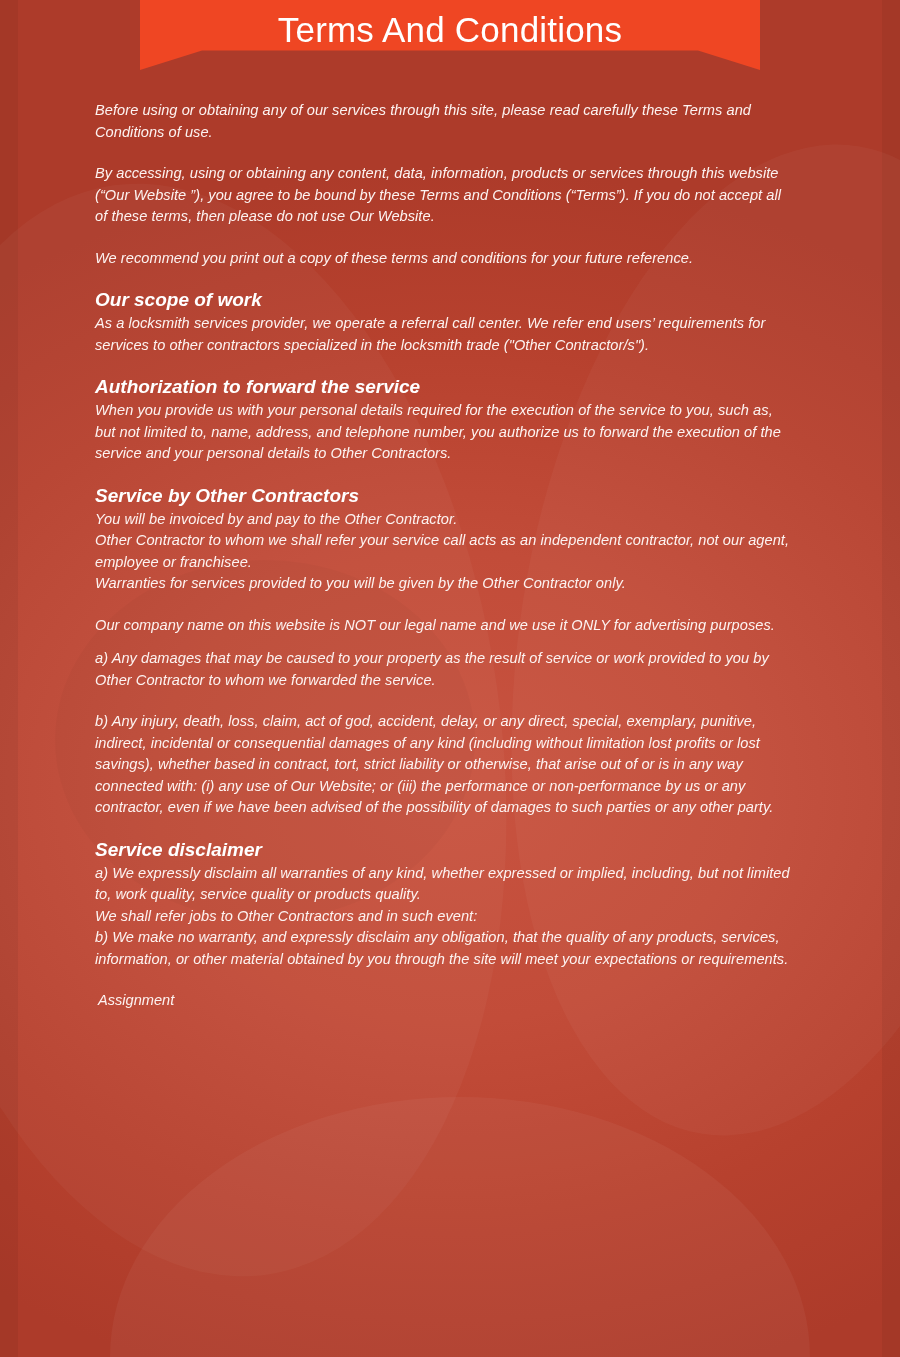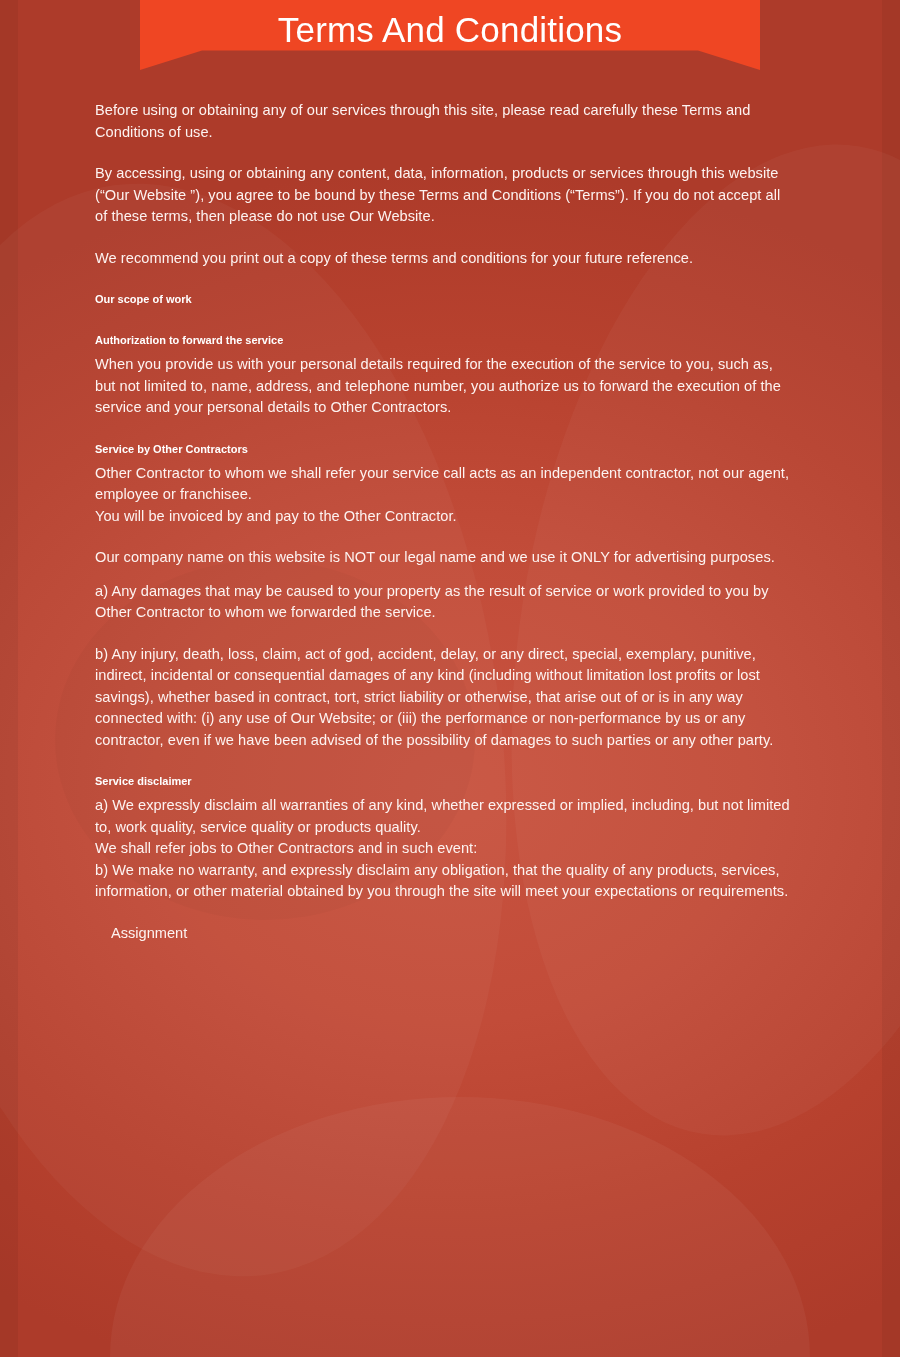--- a/index.html
+++ b/index.html
@@ -95,43 +95,44 @@
   }
 
   
   .content {
     position: absolute;
     left: 95px;
     right: 105px;
     top: 100px;
     z-index: 2;
     color: #ffffff;
+    font-style: italic;
   }
   .para {
     font-size: 14.6px;
     line-height: 21.5px;
     margin: 0 0 20px 0;
     color: #fdf3f1;
     letter-spacing: 0.05px;
   }
   .para.tight {
     margin-bottom: 12px;
   }
   .heading {
-    font-size: 11px;
+    font-size: 19px;
     font-weight: bold;
     color: #ffffff;
     margin: 0 0 3px 0;
     line-height: 21px;
   }
   .subheading {
     font-size: 14.6px;
     font-weight: 400;
     color: #fdf3f1;
-    margin: 0 0 1px 16px;
+    margin: 0 0 1px 3px;
     line-height: 21.5px;
   }
   .block {
     margin-bottom: 20px;
   }
   .block .para {
     margin-bottom: 0;
   }
 </style>
 </head>
@@ -153,31 +154,33 @@
   </div>
 
   <div class="content">
 
     <p class="para">Before using or obtaining any of our services through this site, please read carefully these Terms and Conditions of use.</p>
     <p class="para">By accessing, using or obtaining any content, data, information, products or services through this website (“Our Website ”), you agree to be bound by these Terms and Conditions (“Terms”). If you do not accept all of these terms, then please do not use Our Website.</p>
     <p class="para">We recommend you print out a copy of these terms and conditions for your future reference.</p>
 
     <div class="block">
       <div class="heading">Our scope of work</div>
+      <p class="para tight">As a locksmith services provider, we operate a referral call center. We refer end users’ requirements for services to other contractors specialized in the locksmith trade ("Other Contractor/s").</p>
     </div>
 
     <div class="block">
       <div class="heading">Authorization to forward the service</div>
       <p class="para tight">When you provide us with your personal details required for the execution of the service to you, such as, but not limited to, name, address, and telephone number, you authorize us to forward the execution of the service and your personal details to Other Contractors.</p>
     </div>
 
     <div class="block">
       <div class="heading">Service by Other Contractors</div>
+      <p class="para tight">You will be invoiced by and pay to the Other Contractor.</p>
       <p class="para tight">Other Contractor to whom we shall refer your service call acts as an independent contractor, not our agent, employee or franchisee.</p>
-      <p class="para tight">You will be invoiced by and pay to the Other Contractor.</p>
+      <p class="para tight">Warranties for services provided to you will be given by the Other Contractor only.</p>
     </div>
 
     <p class="para tight">Our company name on this website is NOT our legal name and we use it ONLY for advertising purposes.</p>
 
 
     <p class="para">a) Any damages that may be caused to your property as the result of service or work provided to you by Other Contractor to whom we forwarded the service.</p>
     <p class="para">b) Any injury, death, loss, claim, act of god, accident, delay, or any direct, special, exemplary, punitive, indirect, incidental or consequential damages of any kind (including without limitation lost profits or lost savings), whether based in contract, tort, strict liability or otherwise, that arise out of or is in any way connected with: (i) any use of Our Website; or (iii) the performance or non-performance by us or any contractor, even if we have been advised of the possibility of damages to such parties or any other party.</p>
 
     <div class="block">
       <div class="heading">Service disclaimer</div>

